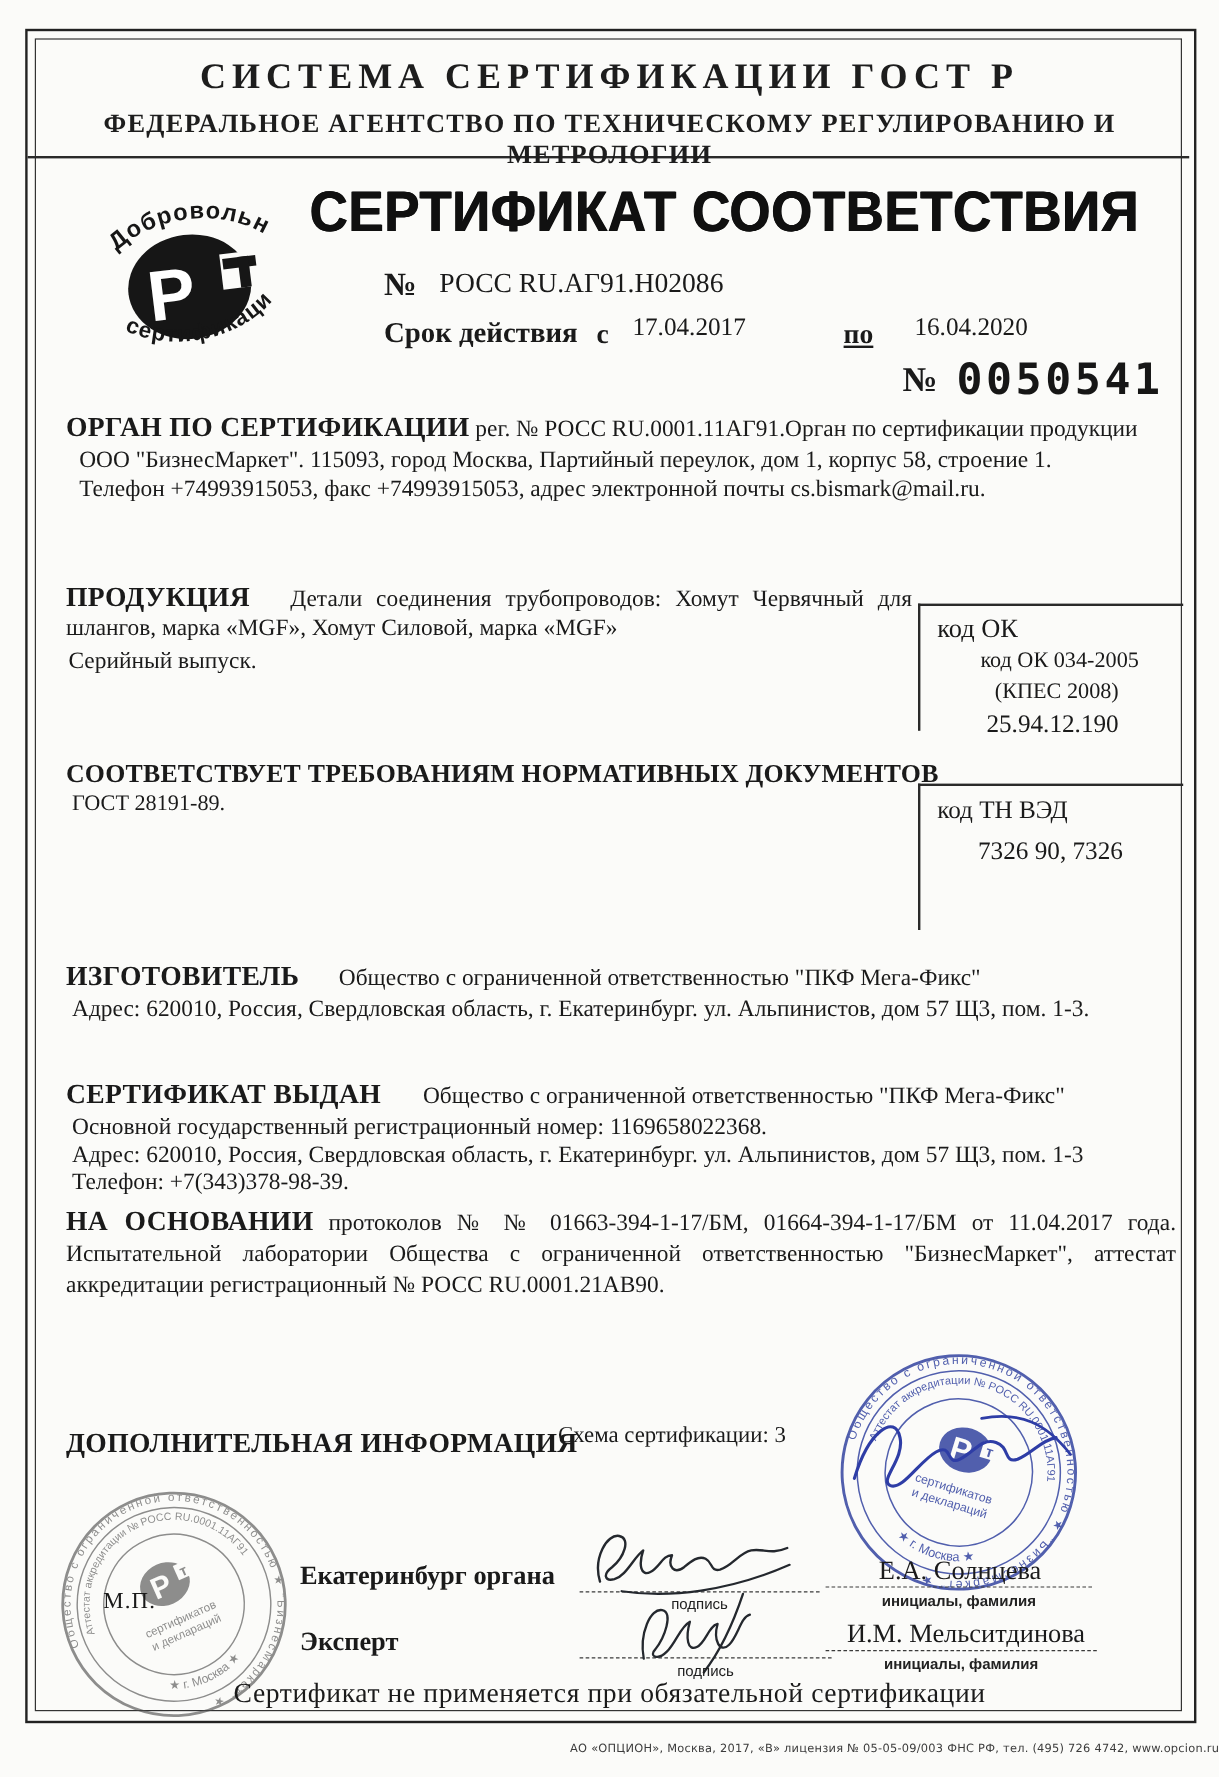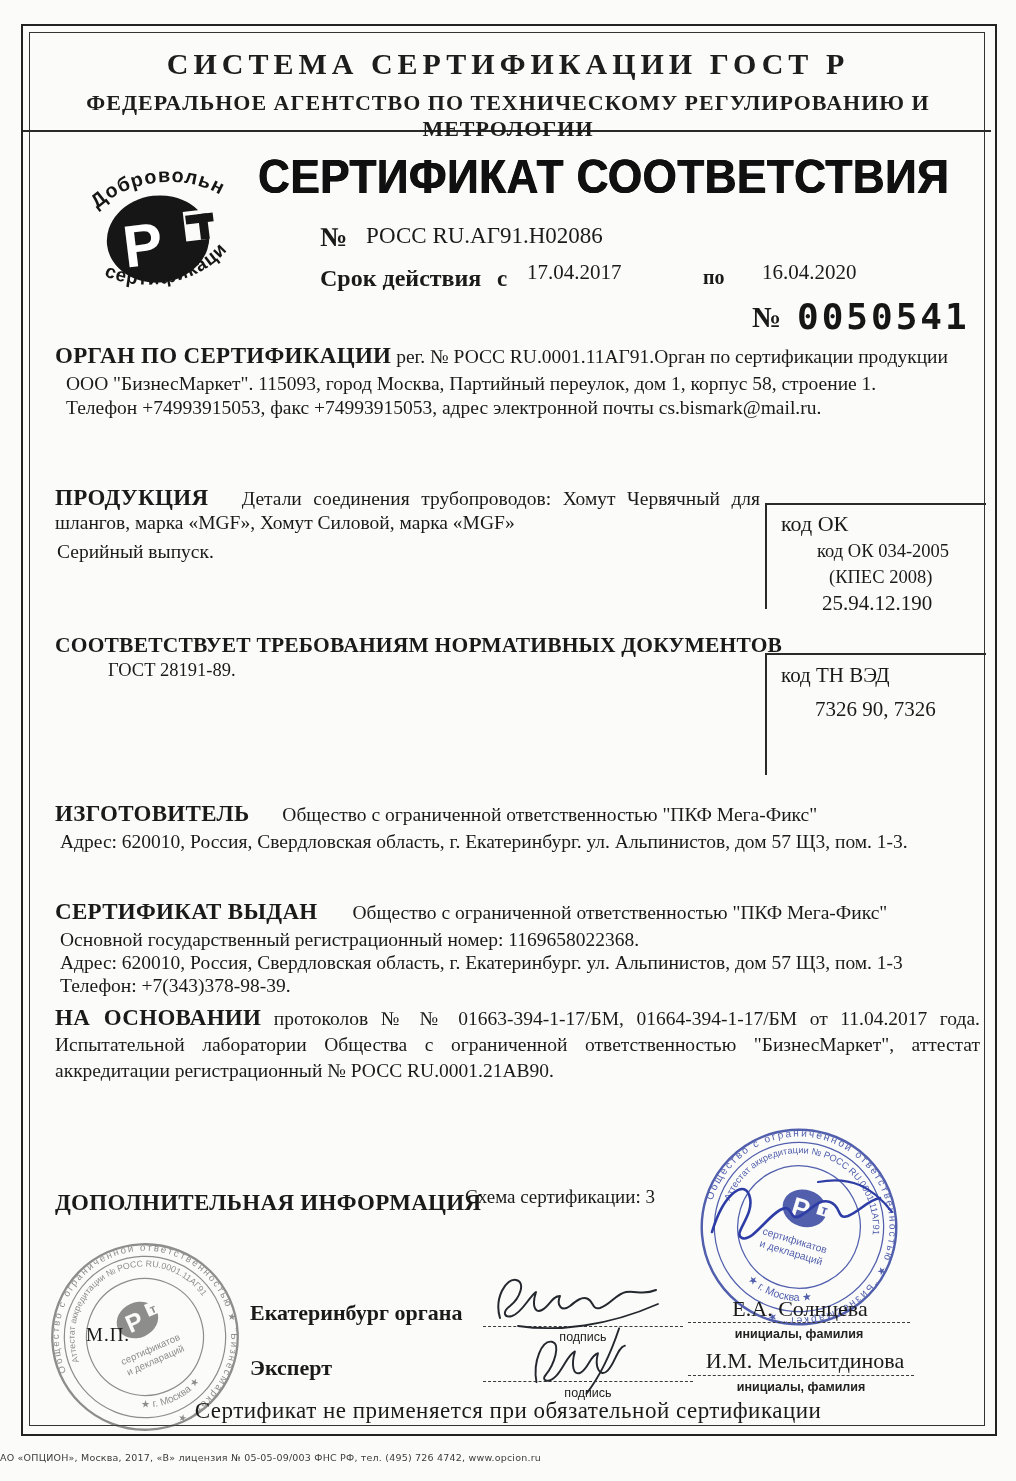--- a/index.html
+++ b/index.html
@@ -63,21 +63,21 @@
   </div>
 
   <div class="abs cert-title">СЕРТИФИКАТ СООТВЕТСТВИЯ</div>
 
   <div class="abs no-label" style="left:320px;top:222px;">№</div>
   <div class="abs" style="left:366px;top:223px;font-size:23px;">РОСС RU.АГ91.Н02086</div>
 
   <div class="abs" style="left:320px;top:265px;font-size:24px;font-weight:bold;">Срок действия</div>
   <div class="abs" style="left:497px;top:266px;font-size:23px;font-weight:bold;">с</div>
   <div class="abs" style="left:527px;top:260px;font-size:21px;">17.04.2017</div>
-  <div class="abs" style="left:703px;top:266px;font-size:20px;font-weight:bold;">по</div>
+  <div class="abs" style="left:703px;top:266px;font-size:23px;font-weight:bold;text-decoration:underline;">по</div>
   <div class="abs" style="left:762px;top:260px;font-size:21px;">16.04.2020</div>
 
   <div class="abs" style="left:752px;top:301px;font-size:29px;font-weight:bold;">№</div>
   <div class="abs mono-num" style="left:797px;top:296px;">0050541</div>
 
   <div class="abs body-text" style="left:55px;top:344px;width:925px;">
     <span class="bold-head">ОРГАН ПО СЕРТИФИКАЦИИ</span>
     <span>рег. № РОСС RU.0001.11АГ91.Орган по сертификации продукции</span>
   </div>
   <div class="abs body-text" style="left:66px;top:372px;width:915px;">ООО "БизнесМаркет". 115093, город Москва, Партийный переулок, дом 1, корпус 58, строение 1.</div>
@@ -90,21 +90,21 @@
   <div class="abs body-text" style="left:57px;top:540px;">Серийный выпуск.</div>
 
   <div class="abs code-box" style="left:765px;top:503px;width:219px;height:104px;">
     <div class="abs" style="left:14px;top:6px;font-size:22px;">код ОК</div>
     <div class="abs" style="left:50px;top:36px;font-size:18.5px;">код ОК 034-2005</div>
     <div class="abs" style="left:62px;top:62px;font-size:18.5px;">(КПЕС 2008)</div>
     <div class="abs" style="left:55px;top:86px;font-size:21px;">25.94.12.190</div>
   </div>
 
   <div class="abs" style="left:55px;top:633px;font-size:21.5px;font-weight:bold;letter-spacing:0.2px;">СООТВЕТСТВУЕТ ТРЕБОВАНИЯМ НОРМАТИВНЫХ ДОКУМЕНТОВ</div>
-  <div class="abs" style="left:60px;top:660px;font-size:18.5px;margin-left:48px;">ГОСТ 28191-89.</div>
+  <div class="abs" style="left:60px;top:660px;font-size:18.5px;">ГОСТ 28191-89.</div>
 
   <div class="abs code-box" style="left:765px;top:653px;width:219px;height:120px;">
     <div class="abs" style="left:14px;top:8px;font-size:21px;">код ТН ВЭД</div>
     <div class="abs" style="left:48px;top:42px;font-size:21px;text-align:right;">7326 90, 7326</div>
   </div>
 
   <div class="abs body-text" style="left:55px;top:802px;width:925px;">
     <span class="bold-head" style="margin-right:28px;">ИЗГОТОВИТЕЛЬ</span>
     <span>Общество с ограниченной ответственностью "ПКФ Мега-Фикс"</span>
   </div>
@@ -208,15 +208,15 @@
     <path class="sig-ink" stroke-width="2" d="M100,6 C92,30 80,56 66,74"></path>
   </svg>
   <div class="abs small-cap" style="left:483px;top:1386px;width:210px;text-align:center;">подпись</div>
 
   <div class="abs" style="left:690px;top:1348px;width:230px;text-align:center;font-size:22px;">И.М. Мельситдинова</div>
   <div class="abs sig-line" style="left:688px;top:1349px;width:226px;height:26px;"></div>
   <div class="abs small-cap" style="left:688px;top:1380px;width:226px;text-align:center;font-weight:bold;">инициалы, фамилия</div>
 
   <div class="abs notice" style="left:0;top:1398px;width:1016px;text-align:center;">Сертификат не применяется при обязательной сертификации</div>
 
-  <div class="abs imprint" style="left:0;top:1452px;width:1016px;text-align:left;">АО «ОПЦИОН», Москва, 2017, «В»   лицензия № 05-05-09/003 ФНС РФ, тел. (495) 726 4742, www.opcion.ru</div>
+  <div class="abs imprint" style="left:0;top:1452px;width:1016px;text-align:right;">АО «ОПЦИОН», Москва, 2017, «В»   лицензия № 05-05-09/003 ФНС РФ, тел. (495) 726 4742, www.opcion.ru</div>
 
 </div>
 
 </body></html>

